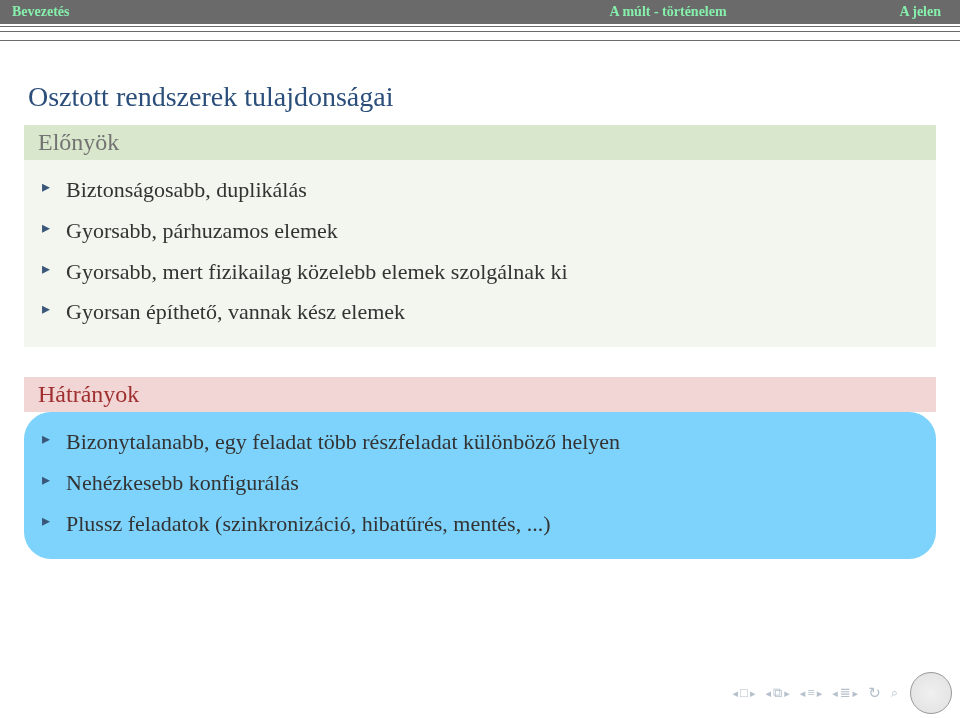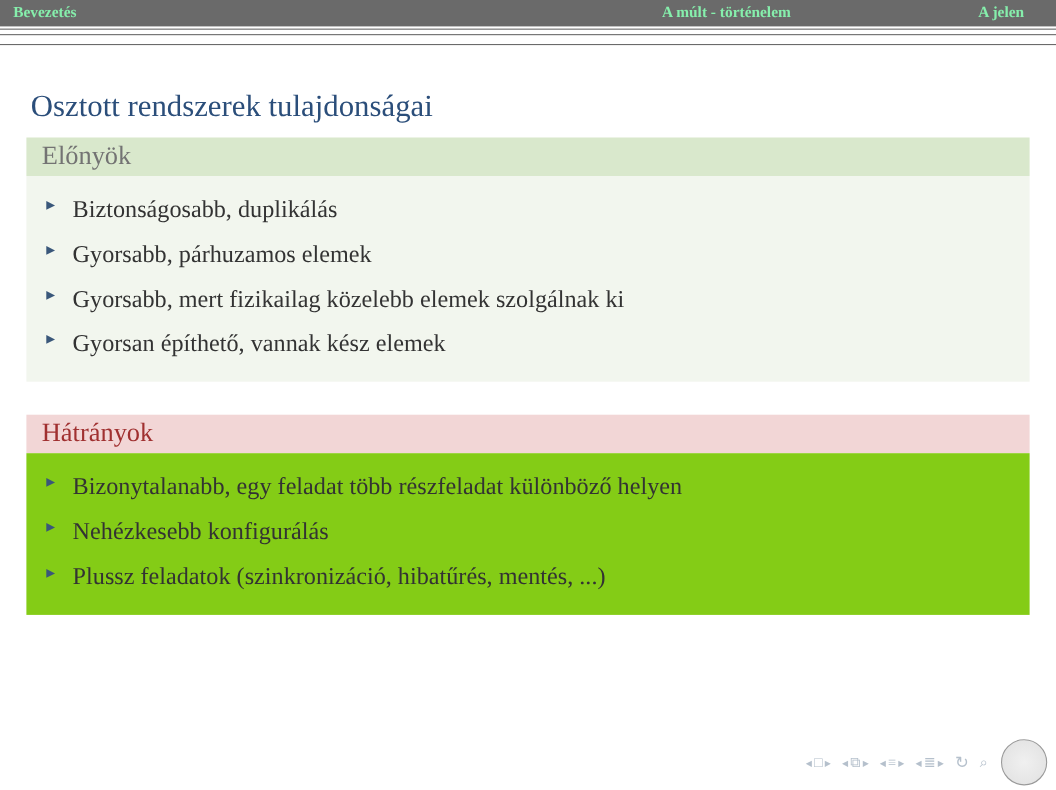--- a/index.html
+++ b/index.html
@@ -13,21 +13,21 @@
     color: #86efac;
     font-size: 14px;
     font-weight: bold;
     align-items: center;
   }
   .nav-item {
     flex: 1;
     text-align: right;
   }
   .nav-item:first-child { text-align: left; padding-left: 12px; }
-  .nav-item:last-child { padding-right: 29px; flex: 0.6; }
+  .nav-item:last-child { padding-right: 19px; flex: 0.6; }
   
   .rules {
     width: 100%;
   }
   .rule { height: 1px; background: #6a6a6a; }
   .rules .r1 { margin-top: 2px; }
   .rules .r2 { margin-top: 4px; }
   .rules .r3 { margin-top: 8px; }
   
   .content {
@@ -52,21 +52,21 @@
     font-weight: normal;
   }
   .block-body {
     padding: 10px 14px 14px 14px;
   }
   
   .green .block-title { background: #d9e8cc; color: #737373; }
   .green .block-body  { background: #f2f6ee; }
   
   .red .block-title { background: #f2d6d6; color: #a03030; }
-  .red .block-body  { background: #84cc16; }
+  .red .block-body  { background: #7dd3fc; border-radius: 27px; }
   
   .bullet-list {
     list-style: none;
     font-family: Liberation Serif, serif;
   }
   .bullet-list li {
     font-size: 22px;
     color: #333;
     padding: 5px 0 5px 28px;
     position: relative;

